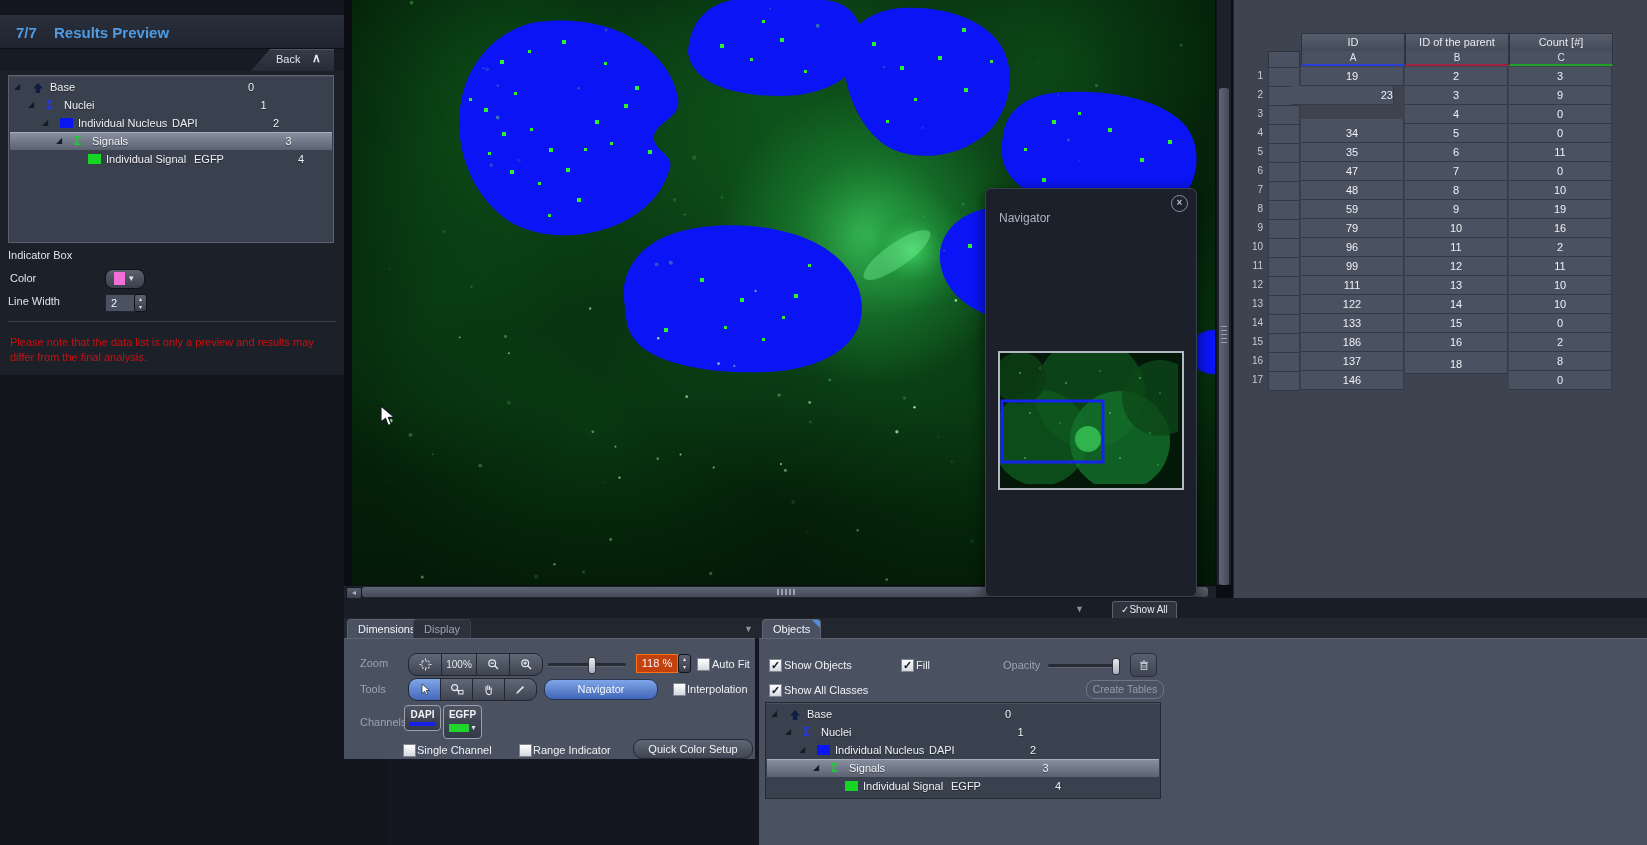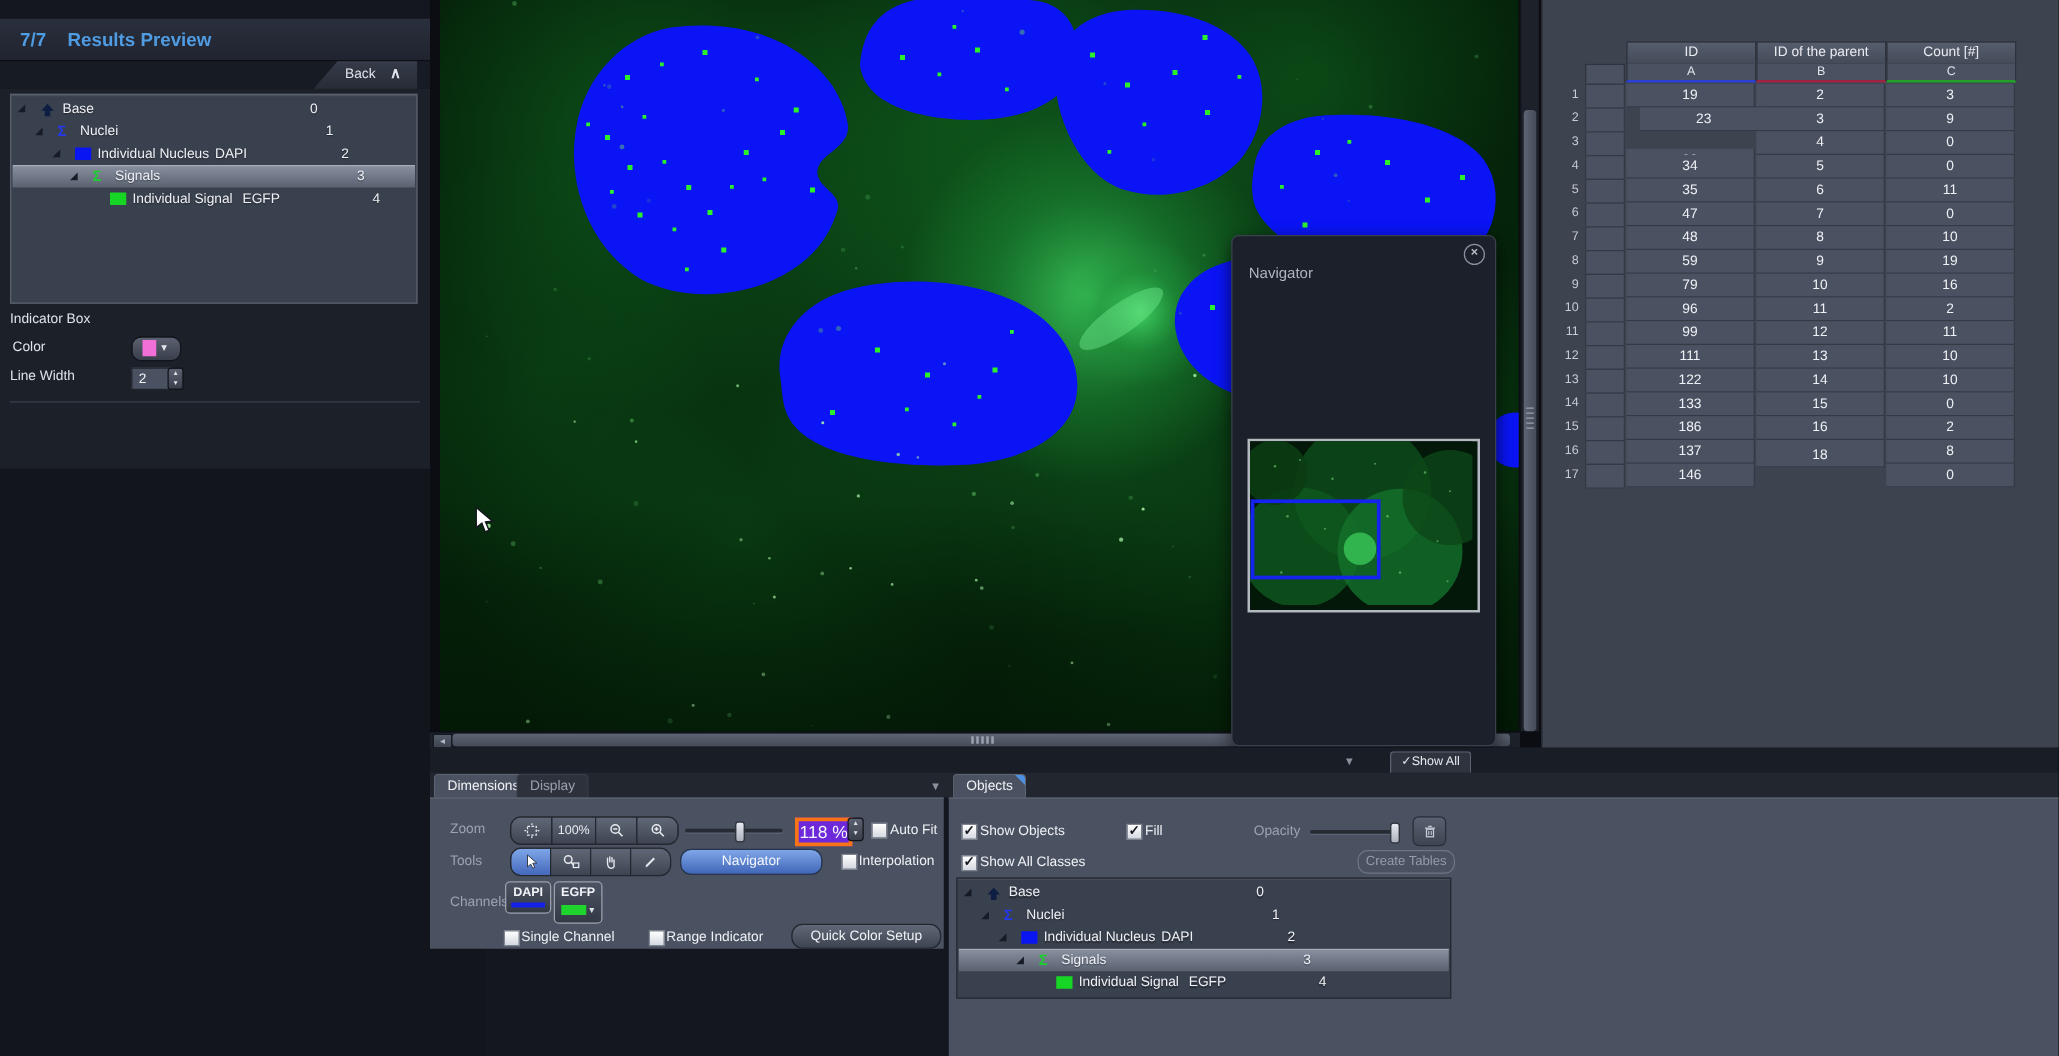--- a/index.html
+++ b/index.html
@@ -101,22 +101,22 @@
   .gbtn{height:21px;background:linear-gradient(#606877,#3e4451);border-right:1px solid #23272f;
         display:flex;align-items:center;justify-content:center;color:#e6e9ee;font-size:10px;}
   .gbtn:last-child{border-right:none;}
   .gbtn.active{background:linear-gradient(#7fa6e8,#4468bb);}
   .pillbtn{border:1px solid #23272f;border-radius:9px;background:linear-gradient(#606877,#3e4451);
            font-size:11px;color:#f0f3f7;text-align:center;}
   #navigator-btn{left:544px;top:679px;width:112px;height:19px;line-height:19px;border:1px solid #26364f;
                  border-radius:9px;background:linear-gradient(#7fa6e8,#4066b8);font-size:11px;text-align:center;color:#f4f7fb;}
   .slider-track{height:3px;background:#262b34;border-radius:2px;box-shadow:0 1px 0 #5d6472;}
   .slider-thumb{position:absolute;top:-6px;width:6px;height:15px;border-radius:3px;background:linear-gradient(#e8ebf0,#aab0ba);border:1px solid #30343d;}
-  #zoom-value{left:636px;top:654px;width:40px;height:17px;background:#6d28d9;border:3px solid #f97316;
-              font-size:14px;line-height:17px;text-align:center;color:#f2f4f8;}
+  #zoom-value{left:636px;top:654px;width:40px;height:17px;background:#c2410c;border:1px solid #f97316;
+              font-size:11px;line-height:17px;text-align:center;color:#f2f4f8;}
   #zoom-spin{left:678px;top:654px;height:17px;}
   .chbtn{border:1px solid #9aa0ac;border-radius:4px;background:linear-gradient(#4c5362,#333945);text-align:center;}
   .chbtn .chname{font-size:10px;font-weight:bold;color:#f2f4f8;line-height:13px;margin-top:2px;}
   #quick-color{left:633px;top:739px;width:118px;height:18px;line-height:18px;}
   #create-tables{left:1086px;top:680px;width:76px;height:17px;line-height:17px;border:1px solid #6e7584;border-radius:8px;
                  background:#4a5160;font-size:10.5px;color:#959caa;text-align:center;}
   #trash-btn{left:1130px;top:653px;width:25px;height:22px;border:1px solid #2a2f39;border-radius:5px;
              background:linear-gradient(#586070,#3e4451);display:flex;align-items:center;justify-content:center;}
 
   
@@ -192,20 +192,21 @@
       <div id="hb-color-swatch" class="abs" style="background: rgb(242, 111, 216);"></div>
       <div id="hb-color-arrow" class="abs">▾</div>
     </div>
     <div id="hb-lw-label" class="abs">Line Width</div>
     <div id="hb-lw-box" class="abs">2</div>
     <div id="hb-lw-spin" class="abs spinner">
         <span>▴</span>
         <span>▾</span>
       </div>
     <div id="sb-sep" class="abs"></div>
+    <div id="warning" class="abs">Please note that the data list is only a preview and results may differ from the final analysis.</div>
   </div>
 
   <div id="viewport" class="abs">
     <svg id="scene" class="abs" width="863" height="585">
       <defs>
         <radialGradient id="gBright">
             <stop offset="0" stop-color="#43d967"></stop>
             <stop offset="0.55" stop-color="#1d8f38" stop-opacity="0.55"></stop>
             <stop offset="1" stop-color="#1d8f38" stop-opacity="0"></stop>
           </radialGradient>
@@ -610,21 +611,21 @@
     <div class="band" style="left: 171px; width: 102px; border-bottom-color: rgb(160, 35, 67);">B</div>
     <div class="band" style="left: 275px; width: 102px; border-bottom-color: rgb(33, 162, 38);">C</div>
     <div id="cells">
         <div class="rownum" style="top: 67px;">1</div>
         <div class="selcell" style="top: 67px;"></div>
         <div class="datacell" style="top: 67px; left: 67px;">19</div>
         <div class="datacell" style="top: 67px; left: 171px;">2</div>
         <div class="datacell" style="top: 67px; left: 275px;">3</div>
         <div class="rownum" style="top: 86px;">2</div>
         <div class="selcell" style="top: 86px;"></div>
-        <div class="datacell" style="top: 86px; left: 78px;">23</div>
+        <div class="datacell" style="top: 86px; left: 57px; text-align: right;">23</div>
         <div class="datacell" style="top: 86px; left: 171px;">3</div>
         <div class="datacell" style="top: 86px; left: 275px;">9</div>
         <div class="rownum" style="top: 105px;">3</div>
         <div class="selcell" style="top: 105px;"></div>
         <div class="datacell" style="top: 105px; left: 67px; margin-top: 14px;">33</div>
         <div class="datacell" style="top: 105px; left: 171px;">4</div>
         <div class="datacell" style="top: 105px; left: 275px;">0</div>
         <div class="rownum" style="top: 124px;">4</div>
         <div class="selcell" style="top: 124px;"></div>
         <div class="datacell" style="top: 124px; left: 67px;">34</div>

